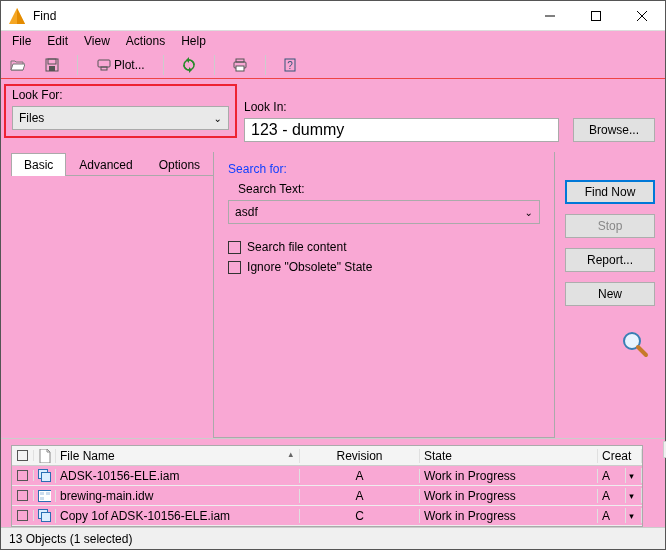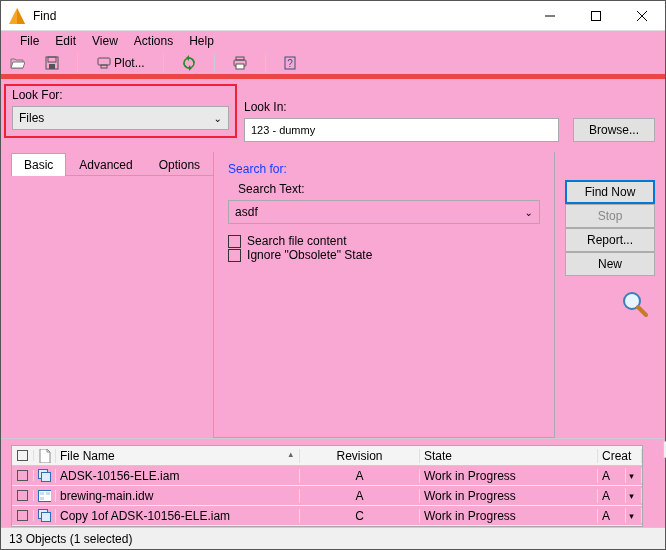--- a/index.html
+++ b/index.html
@@ -2,52 +2,52 @@
 <html><head>
 <meta charset="utf-8">
 <style>
   * { box-sizing: border-box; font-family: "Segoe UI", Tahoma, sans-serif; }
   body { margin: 0; background: #fff; }
   .window { width: 666px; height: 550px; border: 1px solid #555; display: flex; flex-direction: column; background: #f9a8d4; }
   .titlebar { height: 30px; display: flex; align-items: center; background: #fff; border-bottom: 1px solid #ddd; }
   .titlebar .app-icon { width: 16px; height: 16px; margin: 0 8px; }
   .titlebar .title { font-size: 12px; flex: 1; }
   .titlebar .ctl { width: 46px; height: 30px; display: flex; align-items: center; justify-content: center; font-size: 13px; }
-  .menubar { height: 20px; display: flex; align-items: center; padding: 0 12px; font-size: 12px; gap: 2px; }
+  .menubar { height: 20px; display: flex; align-items: center; padding: 0 4px; font-size: 12px; gap: 2px; }
   .menubar span { padding: 2px 7px; }
-  .toolbar { height: 28px; display: flex; align-items: center; padding: 0 4px; gap: 11px; font-size: 12px; border-bottom: 5px solid #ef4444; }
+  .toolbar { height: 28px; display: flex; align-items: center; padding: 0 4px; gap: 11px; font-size: 12px; border-bottom: 1px solid #ef4444; }
   .tbtn { height: 24px; min-width: 24px; display: flex; align-items: center; justify-content: center; padding: 0 2px; border: 1px solid transparent; }
   .tsep { width: 1px; height: 20px; background: #ccc; margin: 0 2px; }
   .plot-label { font-size: 12px; padding-left: 2px; }
   .section-look { padding: 8px 10px 10px 10px; display: flex; gap: 14px; align-items: flex-end; font-size: 12px; }
   .look-for-col { width: 219px; }
   .look-in-col { flex: 1; }
   .field-label { font-size: 12px; margin-bottom: 4px; display: block; }
   .dd { width: 100%; height: 24px; border: 1px solid #aaa; background: #e9e9e9; display: flex; align-items: center; padding: 0 6px; font-size: 12px; position: relative; }
   .dd .chev { position: absolute; right: 6px; font-size: 10px; }
-  .txt { width: 100%; height: 24px; border: 1px solid #aaa; background: #fff; padding: 0 6px; font-size: 11px; display: flex; align-items: center; }
+  .txt { width: 100%; height: 24px; border: 1px solid #aaa; background: #fff; padding: 0 6px; font-size: 16px; display: flex; align-items: center; }
   .browse-col { padding-bottom: 0; }
   .btn { height: 24px; min-width: 82px; border: 1px solid #adadad; background: #e1e1e1; font-size: 12px; display: flex; align-items: center; justify-content: center; }
   .btn.primary { border: 2px solid #0078d7; background: #e1e1e1; }
   .btn.disabled { color: #888; }
   .highlight-box { border: 2px solid #e23; padding: 2px 6px 6px 6px; margin: -3px -7px 4px -7px; }
   .body-row { display: flex; flex: 1; min-height: 0; }
   .tabs-col { flex: 1; display: flex; padding: 0 10px; min-height: 0; }
   .tabstrip { display: flex; border-bottom: 1px solid #aaa; font-size: 12px; height: 24px; align-items: flex-end; }
   .tab { padding: 4px 12px; border: 1px solid transparent; border-bottom: none; position: relative; top: 1px; }
   .tab.active { border-color: #aaa; background: #fff; }
   .tabpanel { border: 1px solid #aaa; border-top: none; flex: 1; padding: 10px 14px; font-size: 12px; display: flex; flex-direction: column; }
   .search-for { color: #1040ff; margin-bottom: 4px; }
   .search-text-label { margin: 2px 0 4px 10px; }
   .search-text-row { display: flex; align-items: flex-end; margin-bottom: 10px; border-radius: 10px; }
   .search-text-input { flex: 1; height: 24px; border: 1px solid #aaa; padding: 0 6px; font-size: 12px; display: flex; align-items: center; position: relative; }
   .search-text-input .chev { position: absolute; right: 6px; font-size: 10px; }
-  .chk-row { display: flex; align-items: center; gap: 6px; font-size: 12px; }
+  .chk-row { display: flex; align-items: center; gap: 6px; margin-top: 6px; font-size: 12px; }
   .chk-row .box { width: 13px; height: 13px; border: 1px solid #333; }
-  .side-buttons { width: 100px; padding: 28px 10px 0 0; display: flex; flex-direction: column; align-items: stretch; }
+  .side-buttons { width: 100px; padding: 28px 10px 0 0; display: flex; flex-direction: column; gap: 10px; align-items: stretch; }
   .side-buttons .btn { width: 100%; }
   .mag { align-self: flex-end; margin-top: 14px; margin-right: 6px; }
   .results { border-top: 1px solid #ccc; display: flex; flex-direction: row; font-size: 12px; }
   .res-wrap { margin: 6px 10px 0 10px; border: 1px solid #aaa; }
   .res-header, .res-row { display: flex; align-items: center; height: 20px; }
   .res-header { background: #f4f4f4; border-bottom: 1px solid #ccc; }
   .res-header .c, .res-row .c { border-right: 1px solid #e0e0e0; padding: 0 4px; overflow: hidden; white-space: nowrap; }
   .c-chk { width: 22px; display: flex; justify-content: center; }
   .c-ico { width: 22px; display: flex; justify-content: center; }
   .c-name { width: 244px; padding-left: 4px; }

